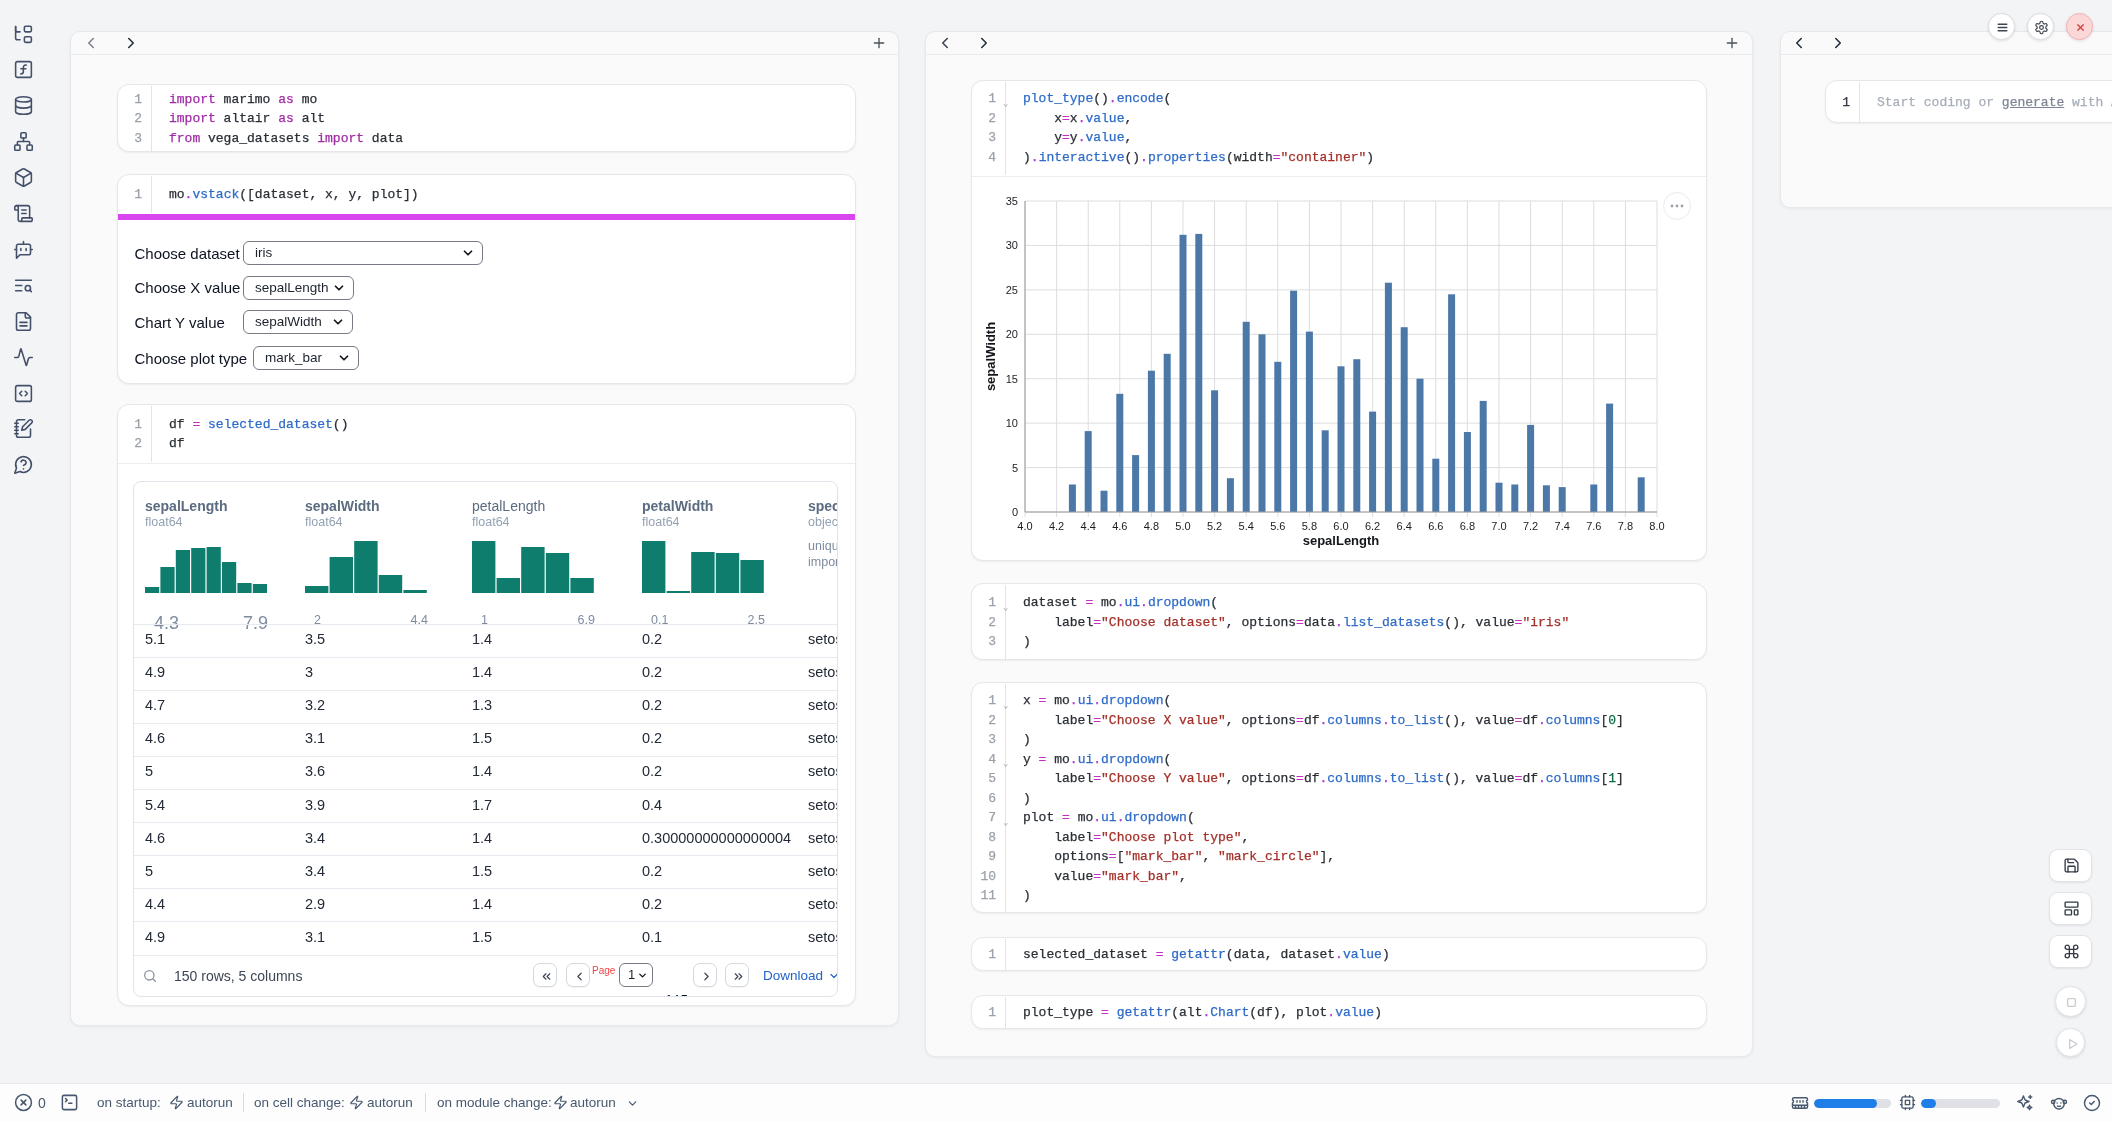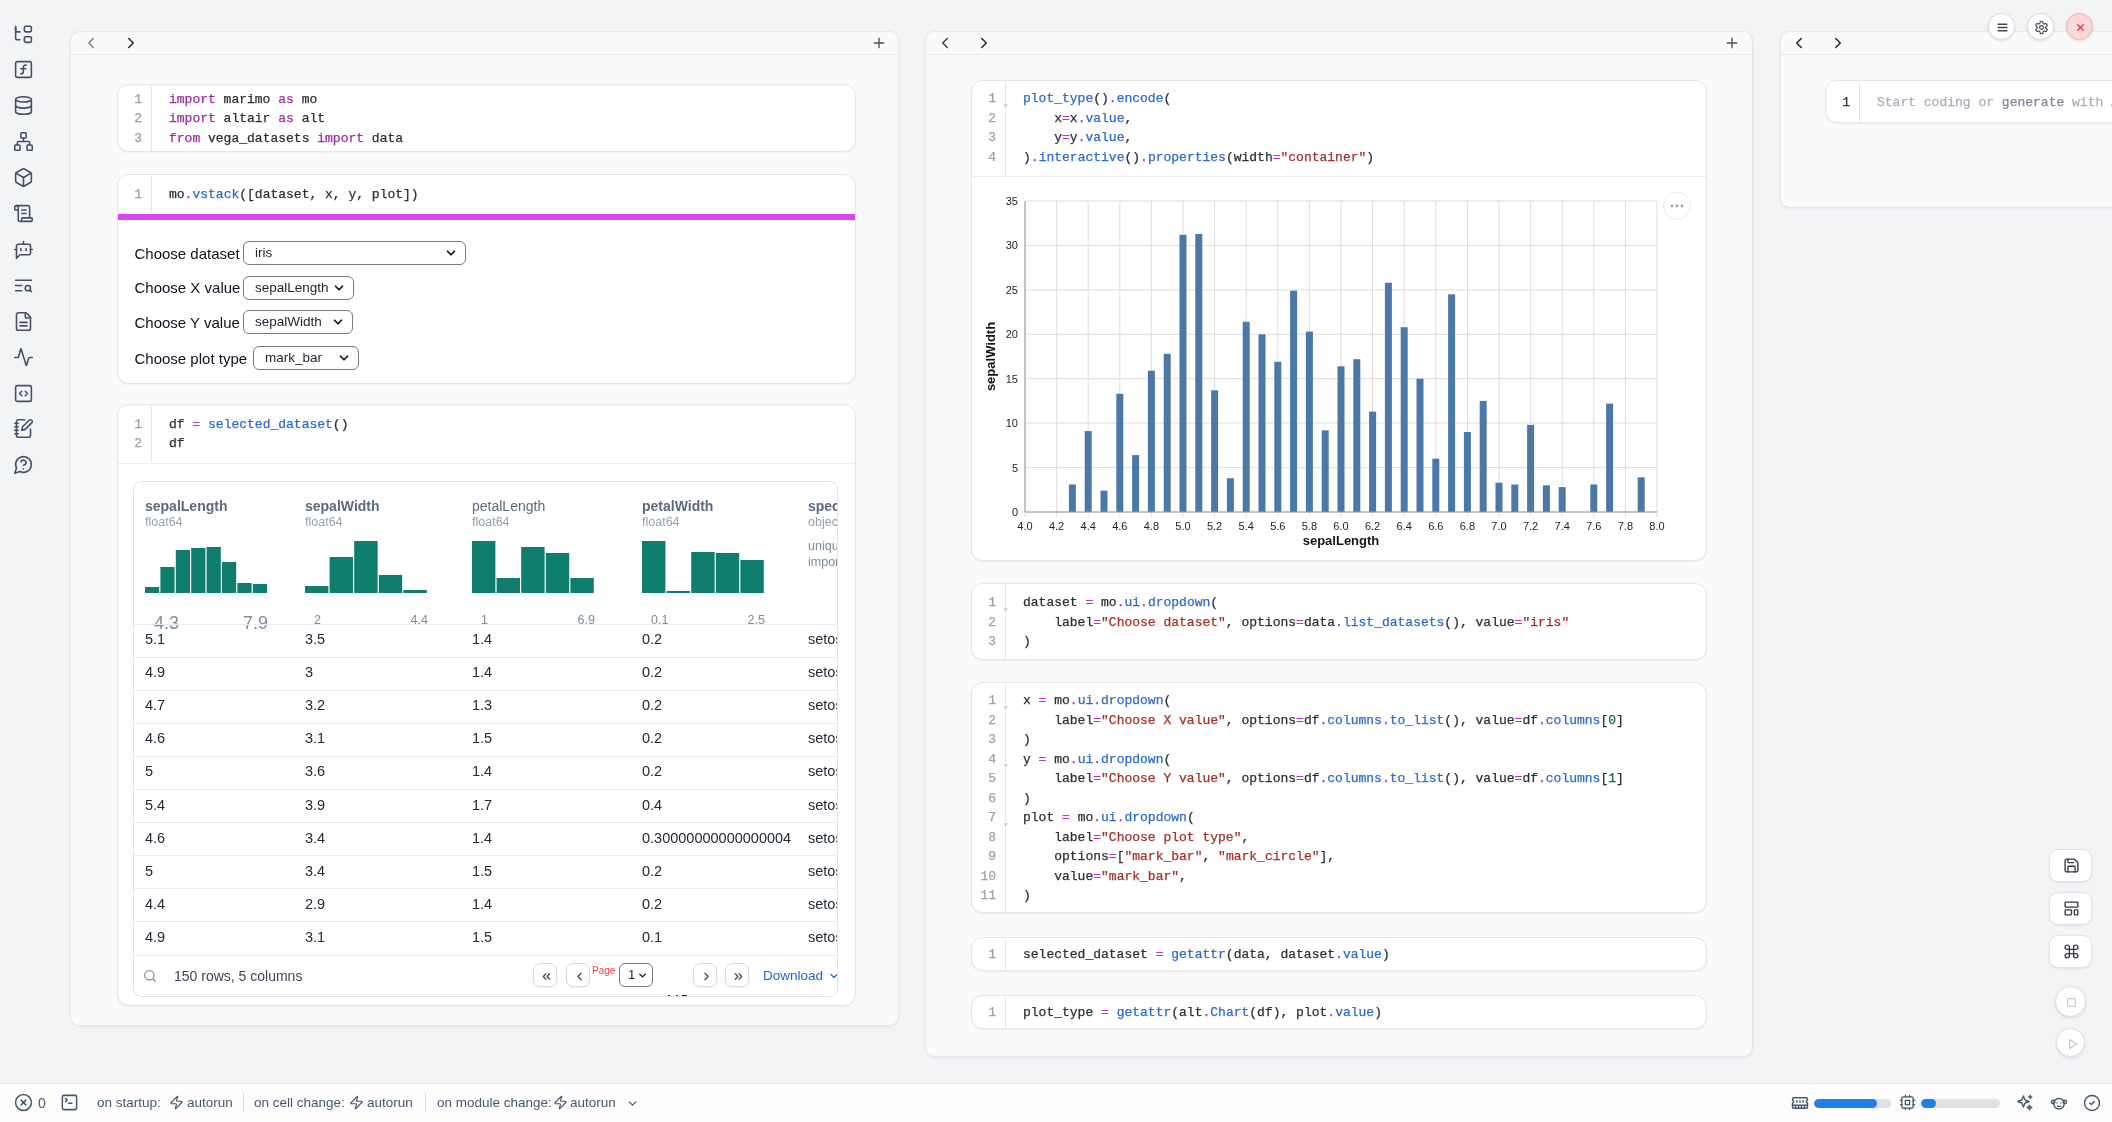--- a/index.html
+++ b/index.html
@@ -131,28 +131,28 @@
   </svg>
 <div class="cell" style="left:117px;top:84px;width:739px;height:68px">
     <div class="gut" style="top:1px;height:66.0px"></div>
     <div class="code" style="padding-top:4.75px;padding-bottom:4.75px"><div class="cl"><span class="ln">1</span><span class="ct"><span class="k">import</span> marimo <span class="k">as</span> mo</span></div><div class="cl"><span class="ln">2</span><span class="ct"><span class="k">import</span> altair <span class="k">as</span> alt</span></div><div class="cl"><span class="ln">3</span><span class="ct"><span class="k">from</span> vega_datasets <span class="k">import</span> data</span></div></div>
   </div>
 <div class="cell" style="left:117px;top:174px;width:739px;height:210px">
     <div class="gut" style="top:1px;height:37.0px"></div>
     <div class="code" style="padding-top:9.75px;padding-bottom:9.75px"><div class="cl"><span class="ln">1</span><span class="ct">mo<span class="d">.</span><span class="f">vstack</span>([dataset, x, y, plot])</span></div></div>
     <div class="abs" style="left:0;right:0;top:39px;bottom:0;border-top:6px solid #d946ef">
       <div class="abs" style="left:16.5px;top:24.5px;font-size:15px;color:#0d1320">Choose dataset</div>
-      <div class="sel" style="left:125px;top:21px;width:223px;height:24px;line-height:22px;padding-left:11px">iris<svg width="14" height="14" viewBox="0 0 24 24" fill="none" stroke="#12161d" stroke-width="3" stroke-linecap="round" stroke-linejoin="round" style="position:absolute;right:7px;top:50%;margin-top:-7px">
+      <div class="sel" style="left:125px;top:21px;width:240px;height:24px;line-height:22px;padding-left:11px">iris<svg width="14" height="14" viewBox="0 0 24 24" fill="none" stroke="#12161d" stroke-width="3" stroke-linecap="round" stroke-linejoin="round" style="position:absolute;right:7px;top:50%;margin-top:-7px">
           <path d="m6 9 6 6 6-6"></path>
         </svg></div>
       <div class="abs" style="left:16.5px;top:59.0px;font-size:15px;color:#0d1320">Choose X value</div>
       <div class="sel" style="left:125px;top:55.5px;width:111px;height:24px;line-height:22px;padding-left:11px">sepalLength<svg width="14" height="14" viewBox="0 0 24 24" fill="none" stroke="#12161d" stroke-width="3" stroke-linecap="round" stroke-linejoin="round" style="position:absolute;right:7px;top:50%;margin-top:-7px">
           <path d="m6 9 6 6 6-6"></path>
         </svg></div>
-      <div class="abs" style="left:16.5px;top:93.5px;font-size:15px;color:#0d1320">Choose Y value</div>
+      <div class="abs" style="left:16.5px;top:93.5px;font-size:15px;color:#0d1320">Chart Y value</div>
       <div class="sel" style="left:125px;top:90px;width:110px;height:24px;line-height:22px;padding-left:11px">sepalWidth<svg width="14" height="14" viewBox="0 0 24 24" fill="none" stroke="#12161d" stroke-width="3" stroke-linecap="round" stroke-linejoin="round" style="position:absolute;right:7px;top:50%;margin-top:-7px">
           <path d="m6 9 6 6 6-6"></path>
         </svg></div>
       <div class="abs" style="left:16.5px;top:129.5px;font-size:15px;color:#0d1320">Choose plot type</div>
       <div class="sel" style="left:135px;top:126px;width:106px;height:24px;line-height:22px;padding-left:11px">mark_bar<svg width="14" height="14" viewBox="0 0 24 24" fill="none" stroke="#12161d" stroke-width="3" stroke-linecap="round" stroke-linejoin="round" style="position:absolute;right:7px;top:50%;margin-top:-7px">
           <path d="m6 9 6 6 6-6"></path>
         </svg></div>
     </div>
   </div>
 <div class="cell" style="left:117px;top:404px;width:739px;height:602px">
@@ -448,21 +448,21 @@
 <div class="cell" style="left:971px;top:937px;width:736px;height:34px">
     <div class="gut" style="top:1px;height:32.0px"></div>
     <div class="code" style="padding-top:7.25px;padding-bottom:7.25px"><div class="cl"><span class="ln">1</span><span class="ct">selected_dataset <span class="o">=</span> <span class="f">getattr</span>(data, dataset<span class="d">.</span><span class="f">value</span>)</span></div></div>
   </div>
 <div class="cell" style="left:971px;top:994.5px;width:736px;height:34.5px">
     <div class="gut" style="top:1px;height:32.5px"></div>
     <div class="code" style="padding-top:7.5px;padding-bottom:7.5px"><div class="cl"><span class="ln">1</span><span class="ct">plot_type <span class="o">=</span> <span class="f">getattr</span>(alt<span class="d">.</span><span class="f">Chart</span>(df), plot<span class="d">.</span><span class="f">value</span>)</span></div></div>
   </div>
 <div class="cell" style="left:1825px;top:79.5px;width:330px;height:43.5px">
     <div class="gut" style="top:1px;height:41.5px"></div>
-    <div class="code" style="padding-top:12px;padding-bottom:12px"><div class="cl"><span class="ln" style="color:#343b46">1</span><span class="ct"><span style="color:#a8aeb9">Start coding or <span style="color:#7d8694;">generate</span> with AI</span></span></div></div>
+    <div class="code" style="padding-top:12px;padding-bottom:12px"><div class="cl"><span class="ln" style="color:#343b46">1</span><span class="ct"><span style="color:#a8aeb9">Start coding or <span style="color:#7d8694;text-decoration:underline">generate</span> with AI</span></span></div></div>
   </div>
 <div class="abs" style="left:1988.0px;top:13.0px;width:27.0px;height:27.0px;border-radius:50%;background:#fff;border:1px solid #dcdde1;box-shadow:0 1px 3px rgba(20,25,40,.12)">
     <svg class="abs" style="left:6.5px;top:6.5px" width="13" height="13" viewBox="0 0 24 24" fill="none" stroke="#3f4651" stroke-width="2.4" stroke-linecap="round" stroke-linejoin="round">
       <path d="M4 6h16"></path>
       <path d="M4 12h16"></path>
       <path d="M4 18h16"></path>
     </svg>
   </div>
 <div class="abs" style="left:2026.5px;top:13.0px;width:27.0px;height:27.0px;border-radius:50%;background:#fff;border:1px solid #dcdde1;box-shadow:0 1px 3px rgba(20,25,40,.12)">
     <svg class="abs" style="left:6px;top:6px" width="15" height="15" viewBox="0 0 24 24" fill="none" stroke="#3f4651" stroke-width="1.9" stroke-linecap="round" stroke-linejoin="round">

